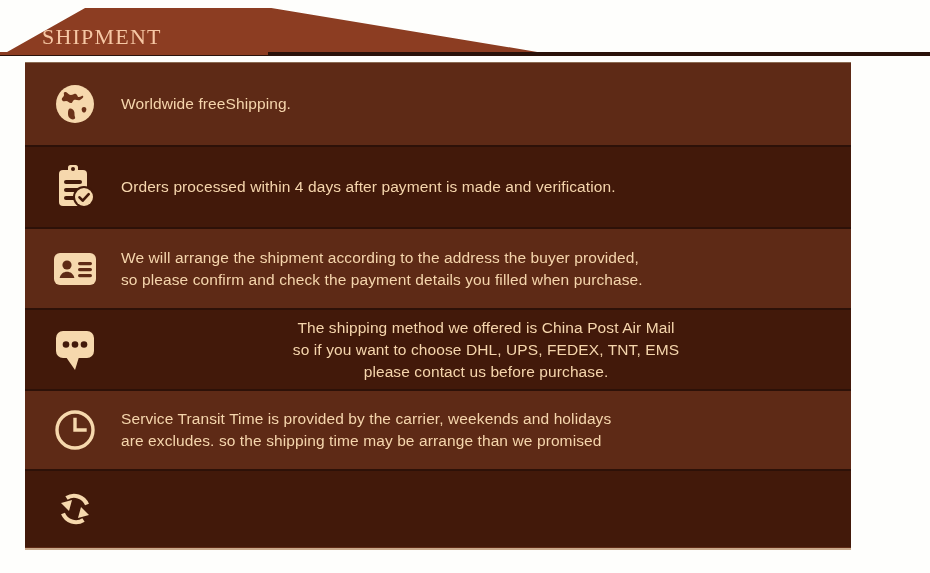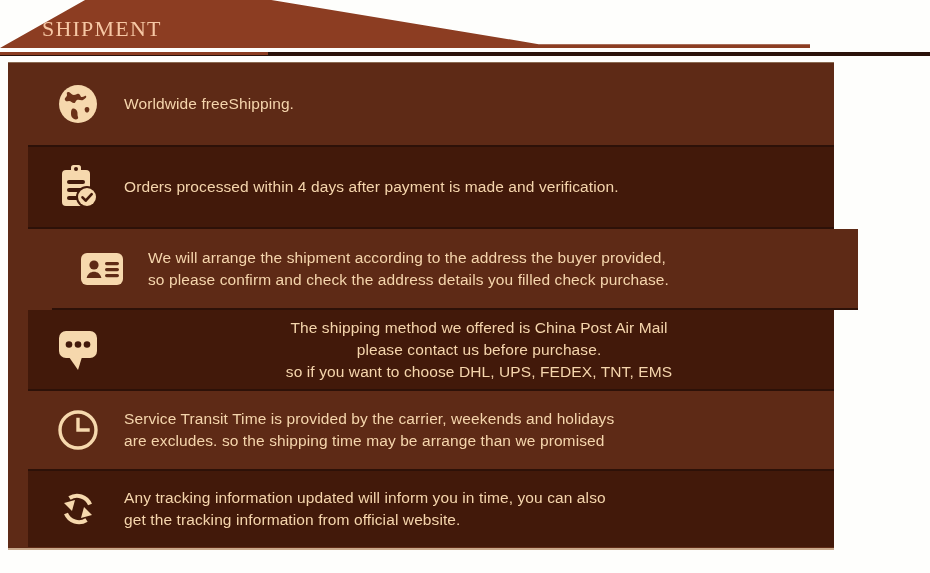--- a/index.html
+++ b/index.html
@@ -11,21 +11,21 @@
   }
   #page{
     position:relative;
     width:930px; height:573px;
     background:#fefefc;
   }
 
   
   .banner-wrap{
     position:absolute;
-    left:0; top:0;
+    left:0; top:8px;
     width:810px; height:48px;
   }
   .banner-shape{
     position:absolute; inset:0;
     background:#8c3d22;
     clip-path:polygon(0% 100%, 10.5% 0%, 33.5% 0%, 66.5% 92%, 100% 92%, 100% 100%);
   }
   .banner-title{
     position:absolute;
     left:42px; top:16px;
@@ -44,26 +44,25 @@
   .header-rule-left{
     position:absolute;
     left:0; top:52px;
     width:268px; height:3px;
     background:#8c3d22;
   }
 
   
   .panel{
     position:absolute;
-    left:8px; top:62px;
+    left:25px; top:62px;
     width:826px; height:488px;
     background:#5e2a16;
     border-top:1px solid #8a6a52;
     border-bottom:2px solid #c9a98c;
-    padding-left:20px;
   }
 
   .row{
     position:relative;
     display:flex;
     align-items:center;
     width:100%;
     border-bottom:2px solid #2d1108;
     padding-left:18px;
   }
@@ -84,21 +83,21 @@
     font-size:15.5px;
     line-height:22px;
     padding-left:14px;
     letter-spacing:.1px;
   }
   .row-text .ln{ display:block; white-space:nowrap; }
 
   
   .r1{ height:84px; }
   .r2{ height:82px; }
-  .r3{ height:81px;margin-left:24px; }
+  .r3{ height:81px; }
   .r4{ height:81px;text-align:center; }
   .r5{ height:80px;justify-content:center; }
   .r6{ height:76px; }
 
   svg{ display:block; }
 </style>
 </head>
 <body>
 
 <div id="page">
@@ -151,38 +150,38 @@
           <rect x="2" y="2" width="42" height="32" rx="6" fill="#f6d8ad"></rect>
           <circle cx="15" cy="14" r="4.6" fill="#5e2a16"></circle>
           <path d="M7.6 27c1-4.2 4-6.2 7.4-6.2S21.4 22.8 22.4 27z" fill="#5e2a16"></path>
           <rect x="26" y="11" width="14" height="3.2" rx="1.6" fill="#5e2a16"></rect>
           <rect x="26" y="17" width="14" height="3.2" rx="1.6" fill="#5e2a16"></rect>
           <rect x="26" y="23" width="14" height="3.2" rx="1.6" fill="#5e2a16"></rect>
         </svg>
       </div>
       <div class="row-text">
         <span class="ln">We will arrange the shipment according to the address the buyer provided,</span>
-        <span class="ln">so please confirm and check the address details you filled check purchase.</span>
+        <span class="ln">so please confirm and check the payment details you filled when purchase.</span>
       </div>
     </div>
 
     <div class="row dark r4">
       <div class="row-icon">
         <svg width="46" height="44" viewBox="0 0 46 44">
           <rect x="4" y="3" width="38" height="27" rx="7" fill="#f6d8ad"></rect>
           <path d="M14 29h13l-4 13z" fill="#f6d8ad"></path>
           <circle cx="14" cy="16.5" r="3.3" fill="#42190a"></circle>
           <circle cx="23" cy="16.5" r="3.3" fill="#42190a"></circle>
           <circle cx="32" cy="16.5" r="3.3" fill="#42190a"></circle>
         </svg>
       </div>
       <div class="row-text">
         <span class="ln">The shipping method we offered is China Post Air Mail</span>
+        <span class="ln">so if you want to choose DHL, UPS, FEDEX, TNT, EMS</span>
         <span class="ln">please contact us before purchase.</span>
-        <span class="ln">so if you want to choose DHL, UPS, FEDEX, TNT, EMS</span>
       </div>
     </div>
 
     <div class="row light r5">
       <div class="row-icon">
         <svg width="44" height="44" viewBox="0 0 44 44">
           <circle cx="22" cy="22" r="18" fill="none" stroke="#f6d8ad" stroke-width="3.4"></circle>
           <path d="M22 11.5V22h10" stroke="#f6d8ad" stroke-width="3.4" fill="none" stroke-linecap="square"></path>
         </svg>
       </div>
@@ -194,20 +193,16 @@
 
     <div class="row dark r6 last">
       <div class="row-icon">
         <svg width="44" height="44" viewBox="0 0 44 44">
           <path d="M34 17.5A14 14 0 0 0 13.5 11" stroke="#f6d8ad" stroke-width="4.2" fill="none" stroke-linecap="butt"></path>
           <path d="M10 26.5A14 14 0 0 0 30.5 33" stroke="#f6d8ad" stroke-width="4.2" fill="none" stroke-linecap="butt"></path>
           <path d="M8 16 L19 13 L16 24 Z" fill="#f6d8ad"></path>
           <path d="M36 28 L25 31 L28 20 Z" fill="#f6d8ad"></path>
         </svg>
       </div>
-      <div class="row-text">
-        <span class="ln">Any tracking information updated will inform you in time, you can also</span>
-        <span class="ln">get the tracking information from official website.</span>
-      </div>
     </div>
 
   </div>
 </div>
 
 </body></html>

